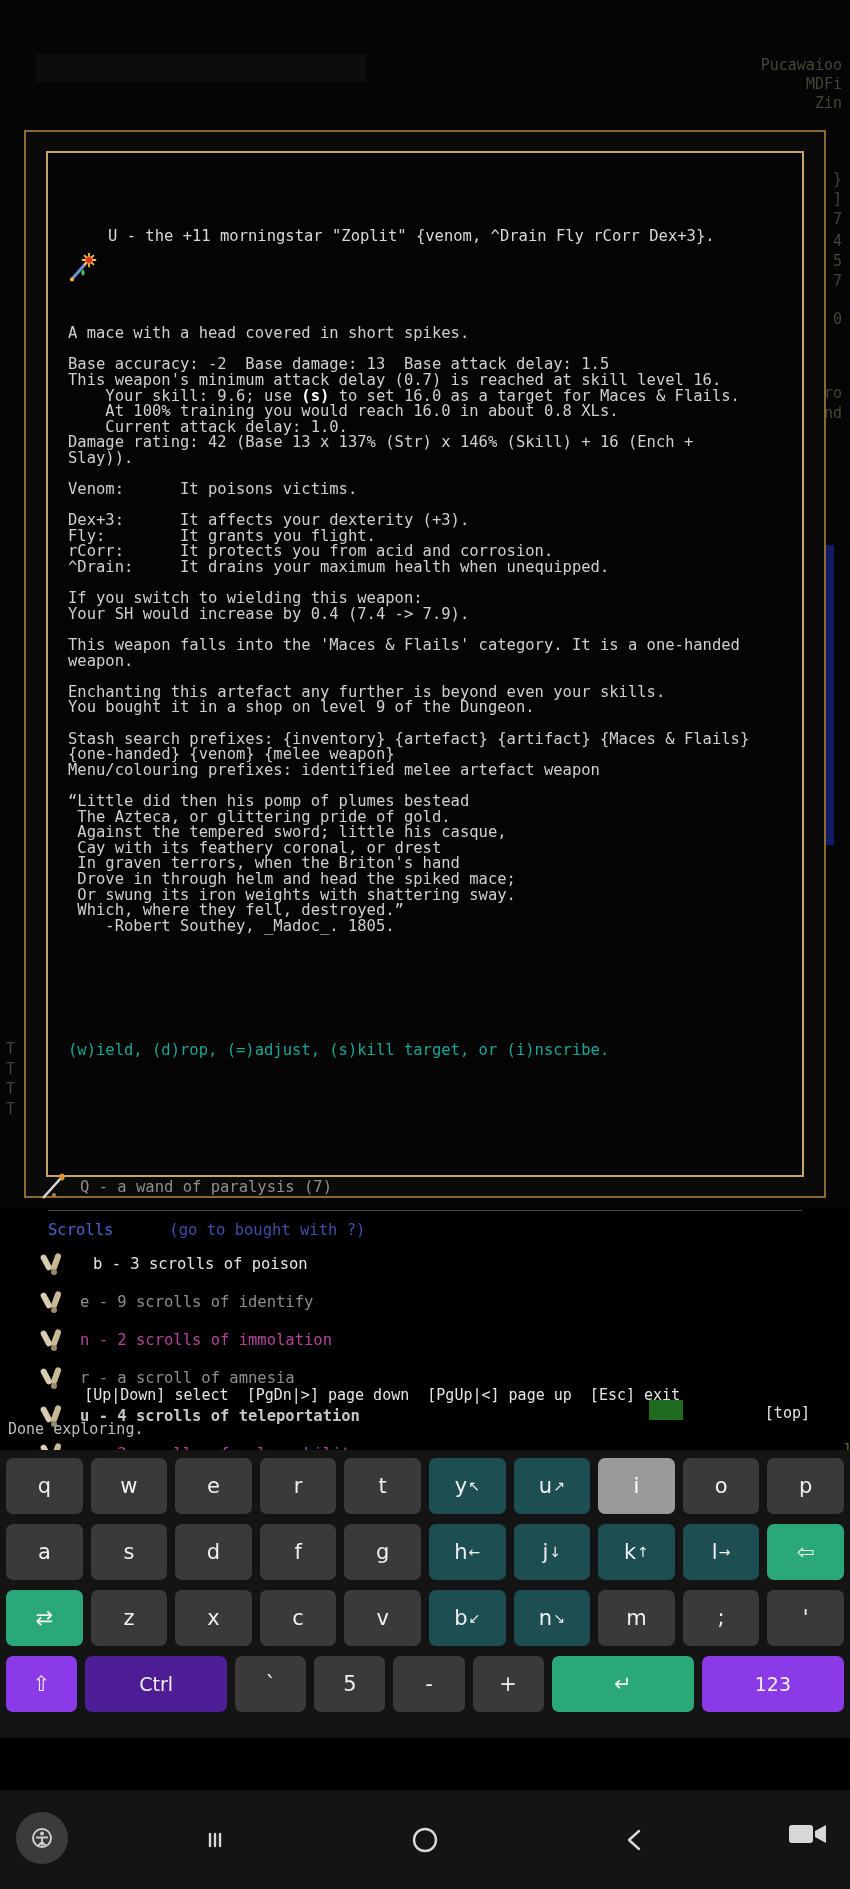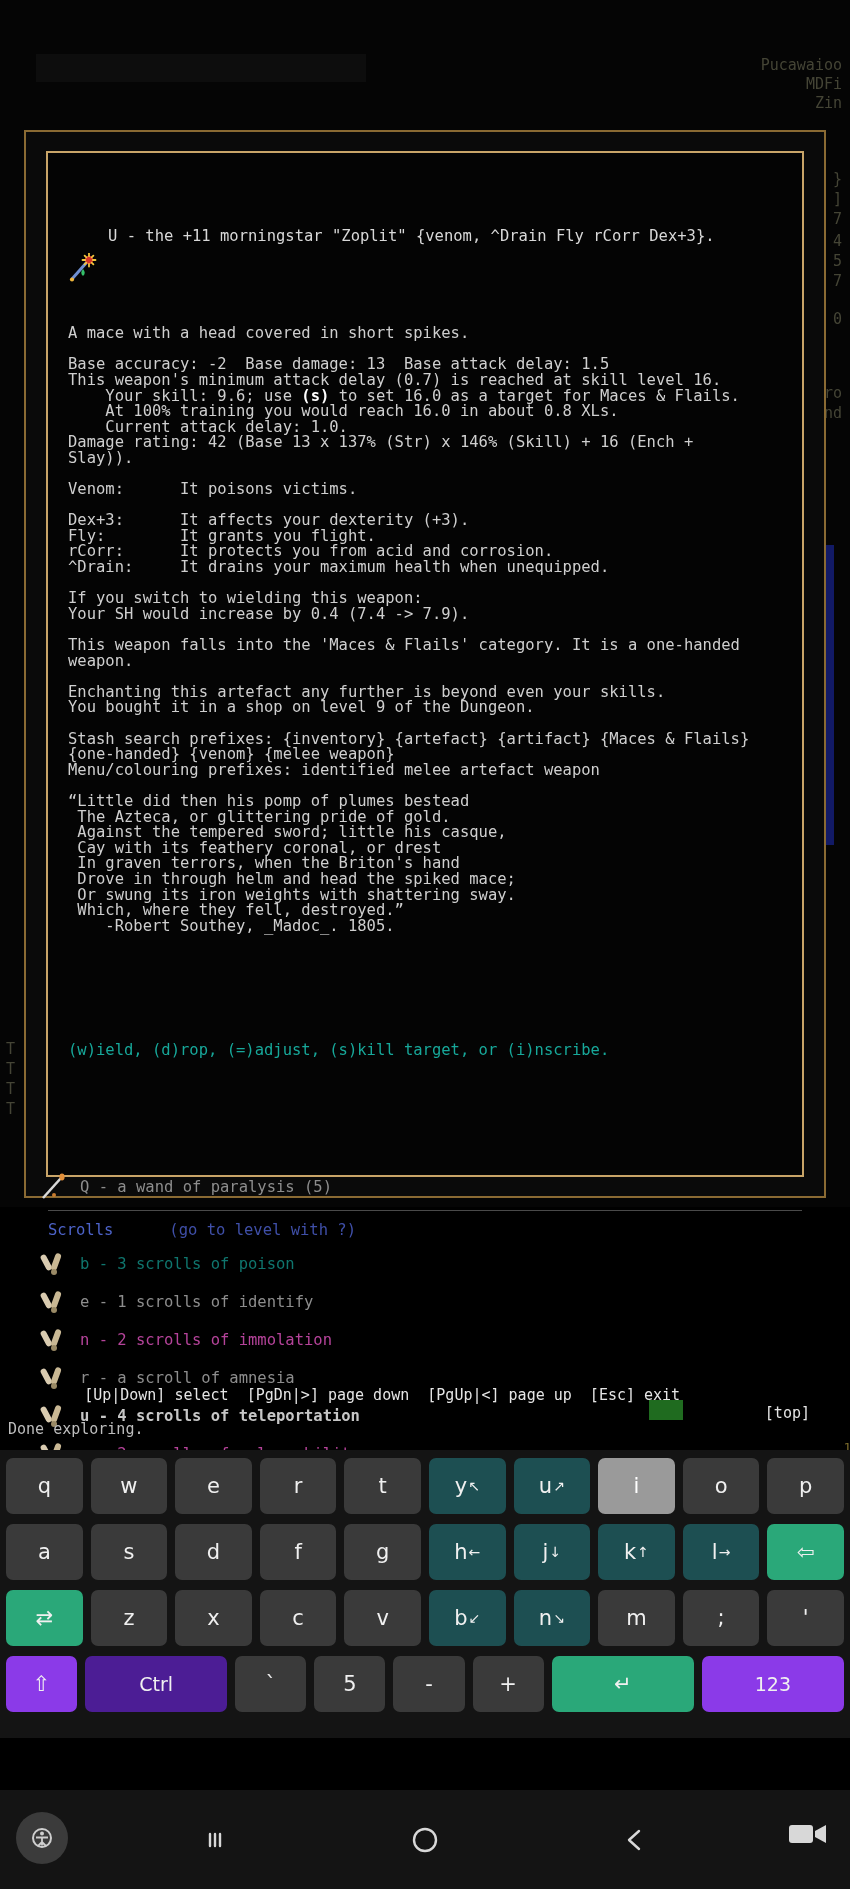--- a/index.html
+++ b/index.html
@@ -145,46 +145,46 @@
   <div class="inv">
 
     <div class="inv-row">
       <span class="inv-icon">
         <svg width="28" height="28" viewBox="0 0 28 28">
           <line x1="3" y1="25" x2="21" y2="5" stroke="#d9d9d9" stroke-width="2.6"></line>
           <ellipse cx="22" cy="4" rx="2.6" ry="3.4" fill="#e4903a"></ellipse>
           <circle cx="14" cy="22" r="2" fill="#c87b2f"></circle>
         </svg>
       </span>
-      <span class="inv-label" style="color:#8d8d8d">Q - a wand of paralysis (5)</span>
+      <span class="inv-label" style="color:#8d8d8d">Q - a wand of paralysis (7)</span>
     </div>
 
     <div class="sep"></div>
 
     <div class="cat-row">
       <span class="cat-name">Scrolls</span>
-      <span class="cat-hint">(go to level with ?)</span>
+      <span class="cat-hint">(go to bought with ?)</span>
     </div>
 
     <div id="scroll-rows">
         <div class="inv-row">
           <span class="inv-icon"><svg width="28" height="28" viewBox="0 0 28 28">
               <rect x="3" y="4" width="6" height="17" rx="3" fill="#d9cbb0" transform="rotate(-28 6 12)"></rect>
               <rect x="13" y="3" width="6" height="18" rx="3" fill="#c9b894" transform="rotate(20 16 12)"></rect>
               <circle cx="14" cy="22" r="3" fill="#9a8a66"></circle>
             </svg></span>
-          <span class="inv-label" style="color: #0f766e;">b - 3 scrolls of poison</span>
-        </div>
-        <div class="inv-row">
-          <span class="inv-icon"><svg width="28" height="28" viewBox="0 0 28 28">
-              <rect x="3" y="4" width="6" height="17" rx="3" fill="#d9cbb0" transform="rotate(-28 6 12)"></rect>
-              <rect x="13" y="3" width="6" height="18" rx="3" fill="#c9b894" transform="rotate(20 16 12)"></rect>
-              <circle cx="14" cy="22" r="3" fill="#9a8a66"></circle>
-            </svg></span>
-          <span class="inv-label" style="color: rgb(141, 141, 141);">e - 1 scrolls of identify</span>
+          <span class="inv-label" style="color: #e5e5e5; margin-left: 13px;">b - 3 scrolls of poison</span>
+        </div>
+        <div class="inv-row">
+          <span class="inv-icon"><svg width="28" height="28" viewBox="0 0 28 28">
+              <rect x="3" y="4" width="6" height="17" rx="3" fill="#d9cbb0" transform="rotate(-28 6 12)"></rect>
+              <rect x="13" y="3" width="6" height="18" rx="3" fill="#c9b894" transform="rotate(20 16 12)"></rect>
+              <circle cx="14" cy="22" r="3" fill="#9a8a66"></circle>
+            </svg></span>
+          <span class="inv-label" style="color: rgb(141, 141, 141);">e - 9 scrolls of identify</span>
         </div>
         <div class="inv-row">
           <span class="inv-icon"><svg width="28" height="28" viewBox="0 0 28 28">
               <rect x="3" y="4" width="6" height="17" rx="3" fill="#d9cbb0" transform="rotate(-28 6 12)"></rect>
               <rect x="13" y="3" width="6" height="18" rx="3" fill="#c9b894" transform="rotate(20 16 12)"></rect>
               <circle cx="14" cy="22" r="3" fill="#9a8a66"></circle>
             </svg></span>
           <span class="inv-label" style="color: rgb(181, 67, 154);">n - 2 scrolls of immolation</span>
         </div>
         <div class="inv-row">

